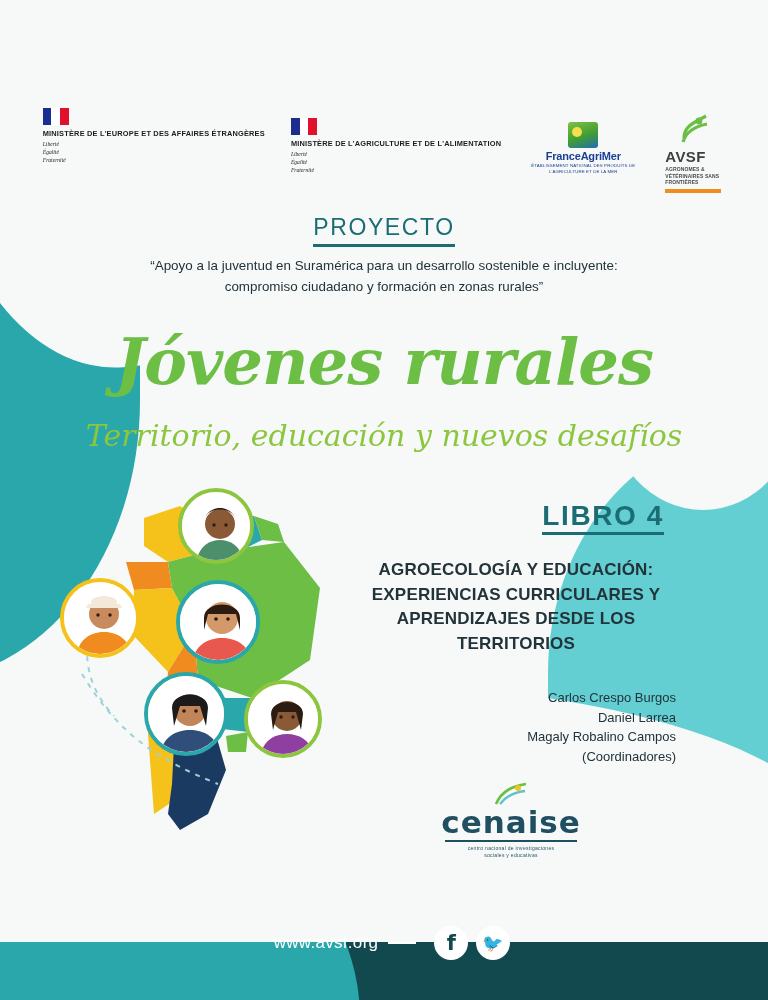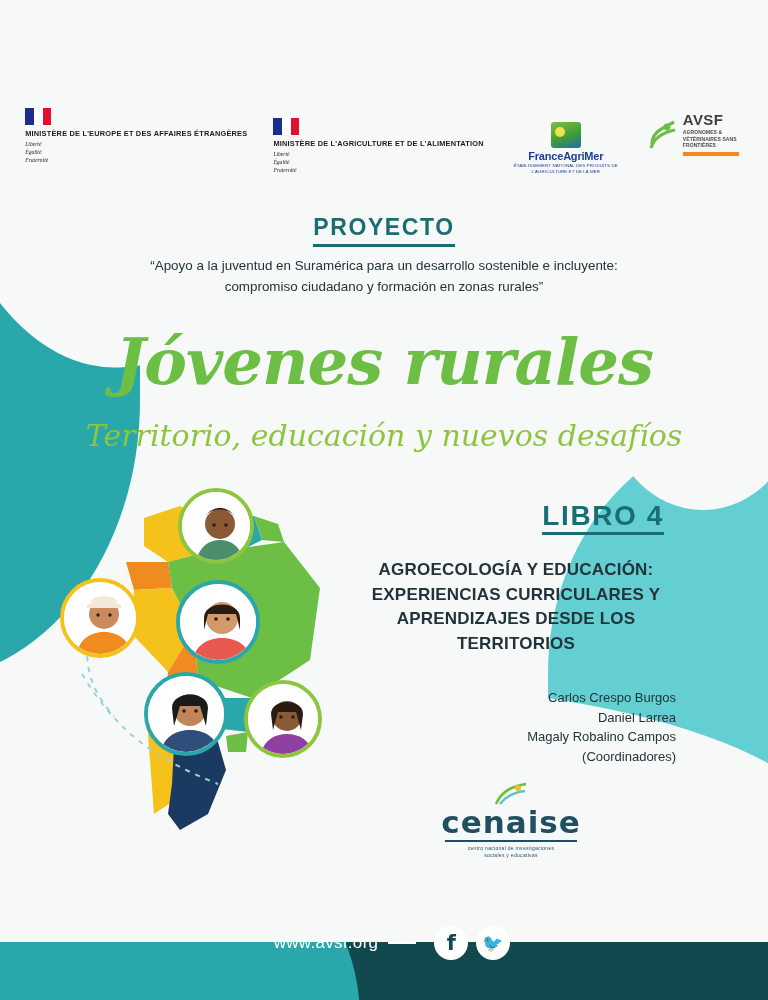--- a/index.html
+++ b/index.html
@@ -88,21 +88,21 @@
 
   
   .content { position: absolute; inset: 0; }
 
   
   .logos {
     position: absolute; top: 108px; left: 0; right: 0;
     display: flex; align-items: flex-start; justify-content: center;
     gap: 26px;
   }
-  .logo { display: flex; flex-direction: row; align-items: center; }
+  .logo { display: flex; flex-direction: column; align-items: center; }
 
   .fr-logo { display: flex; flex-direction: column; align-items: flex-start; }
   .fr-flag { display: flex; width: 26px; height: 17px; margin-bottom: 4px; }
   .fr-flag i { flex: 1; }
   .fr-flag .b { background: #1b2d8f; }
   .fr-flag .w { background: #ffffff; }
   .fr-flag .r { background: #e1112d; }
   .fr-name {
     font-size: 7.4px; font-weight: bold; color: #1b1b1b;
     line-height: 1.28; letter-spacing: .2px; text-transform: uppercase;
@@ -133,21 +133,21 @@
   .avsf-mark { width: 30px; height: 32px; }
   .avsf-text { display: flex; flex-direction: column; }
   .avsf-name { font-size: 15px; font-weight: bold; color: #3f3f3f; line-height: 1; letter-spacing: .4px; }
   .avsf-tag { font-size: 5px; font-weight: bold; color: #4a4a4a; line-height: 1.3; margin-top: 2px; letter-spacing: .1px; }
   .avsf-bar { margin-top: 3px; height: 4px; background: #f08c1f; width: 56px; }
 
   
   .proyecto-wrap { position: absolute; top: 214px; left: 0; right: 0; text-align: center; }
   .proyecto {
     display: inline-block;
-    font-size: 23px; font-weight: bold; color: #1b6d74;
+    font-size: 23px; font-weight: normal; color: #1b6d74;
     letter-spacing: 1.6px;
     border-bottom: 3px solid #1b6d74;
     padding-bottom: 3px;
   }
   .proyecto-sub {
     position: absolute; top: 256px; left: 150px; right: 150px;
     text-align: center; font-size: 13.4px; color: #23333a;
     line-height: 1.55; font-weight: 500;
   }
 

